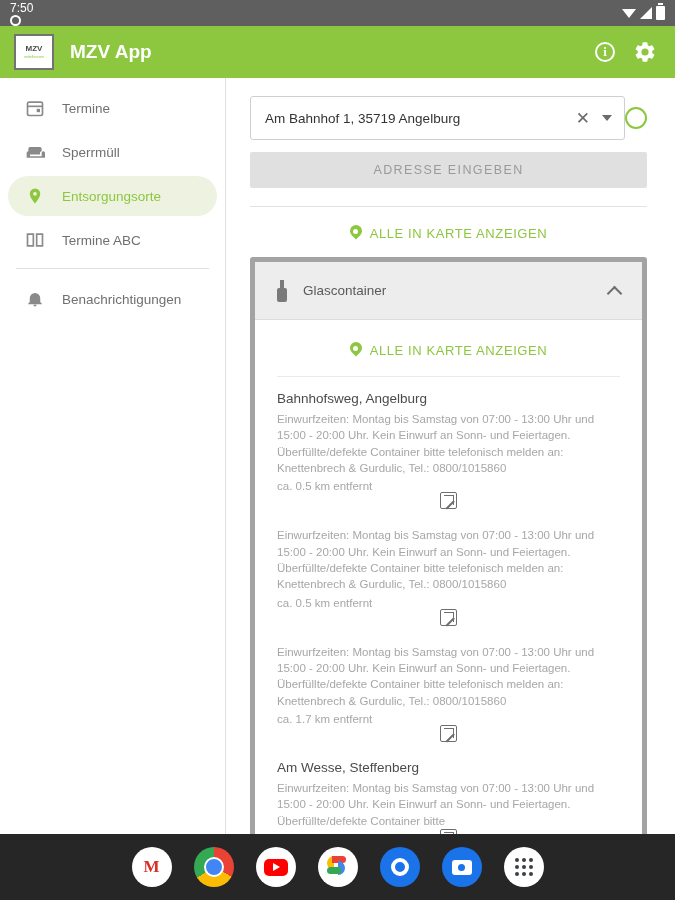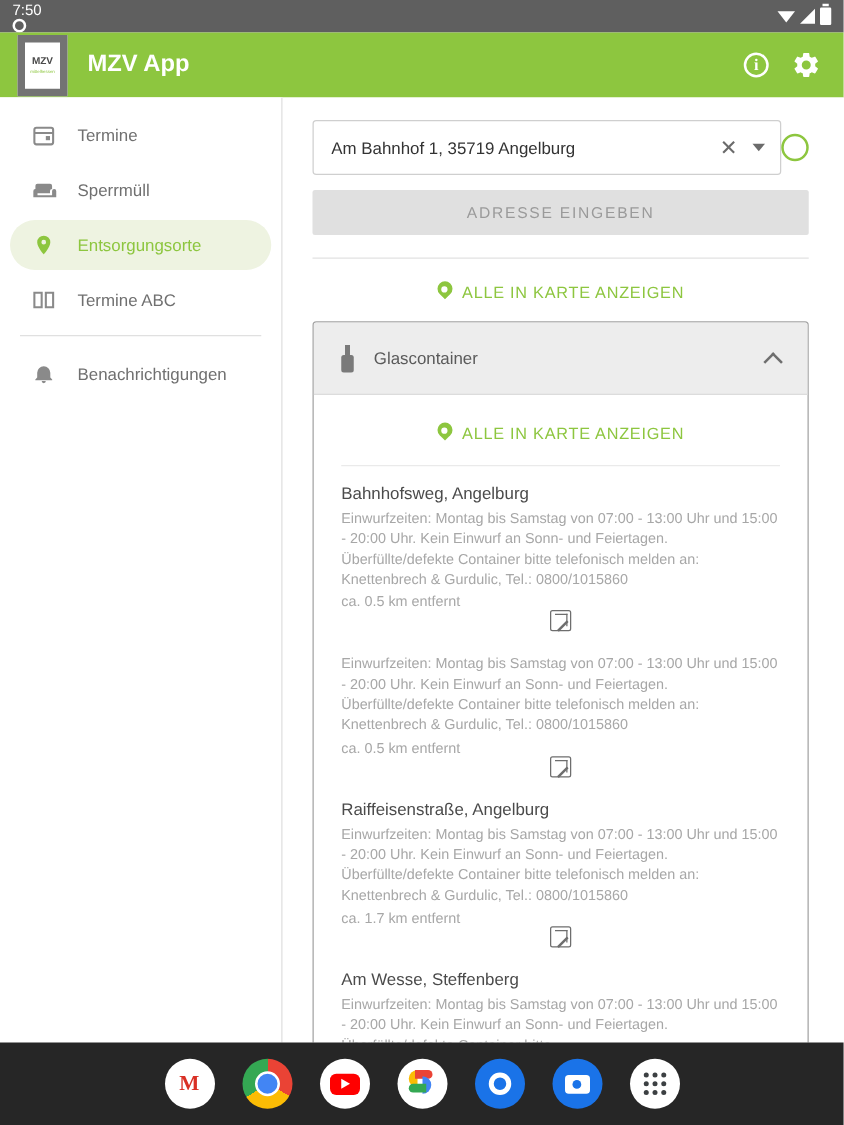--- a/index.html
+++ b/index.html
@@ -59,23 +59,23 @@
   
   .appbar {
     height: 52px;
     background: #8dc63f;
     display: flex;
     align-items: center;
     padding: 0 14px;
     flex: none;
   }
   .app-logo {
-    width: 40px; height: 49px;
-    background: #ffffff;
-    border: 6px solid #737373;
+    width: 40px; height: 36px;
+    background: #ffffff;
+    border: 2px solid #737373;
     display: flex; align-items: center; justify-content: center;
     flex-direction: column;
     margin-right: 16px;
   }
   .app-logo .lg1 {
     font-size: 8px; font-weight: bold; color: #4a4a4a; line-height: 1;
   }
   .app-logo .lg2 {
     font-size: 3.5px; color: #8dc63f; line-height: 1.2; margin-top: 2px;
   }
@@ -216,21 +216,21 @@
     transform: rotate(-45deg);
     background: #8dc63f;
   }
   .pin:after {
     content: ""; position: absolute; top: 3.5px; left: 3.5px;
     width: 5px; height: 5px; border-radius: 50%; background: #ffffff;
   }
 
   
   .card {
-    border: 1px solid #a3a3a3;
+    border: 5px solid #a3a3a3;
     border-radius: 3px;
     background: #ffffff;
     overflow: hidden;
   }
   .card-head {
     height: 58px;
     background: #ededed;
     display: flex; align-items: center;
     padding: 0 22px;
     border-bottom: 1px solid #dcdcdc;
@@ -509,21 +509,20 @@
               <div class="loc-desc">Einwurfzeiten: Montag bis Samstag von 07:00 - 13:00 Uhr und 15:00 - 20:00 Uhr. Kein Einwurf an Sonn- und Feiertagen. Überfüllte/defekte Container bitte telefonisch melden an: Knettenbrech &amp; Gurdulic, Tel.: 0800/1015860</div>
               <div class="loc-dist">ca. 0.5 km entfernt</div>
             </div>
             <div class="ext-ico">
                 <span class="ext-box"></span>
               </div>
           </div>
 
           <div class="loc">
             <div class="loc-main">
-              <div class="loc-name">Raiffeisenstraße, Angelburg</div>
               <div class="loc-desc">Einwurfzeiten: Montag bis Samstag von 07:00 - 13:00 Uhr und 15:00 - 20:00 Uhr. Kein Einwurf an Sonn- und Feiertagen. Überfüllte/defekte Container bitte telefonisch melden an: Knettenbrech &amp; Gurdulic, Tel.: 0800/1015860</div>
               <div class="loc-dist">ca. 1.7 km entfernt</div>
             </div>
             <div class="ext-ico">
                 <span class="ext-box"></span>
               </div>
           </div>
 
           <div class="loc">
             <div class="loc-main">

